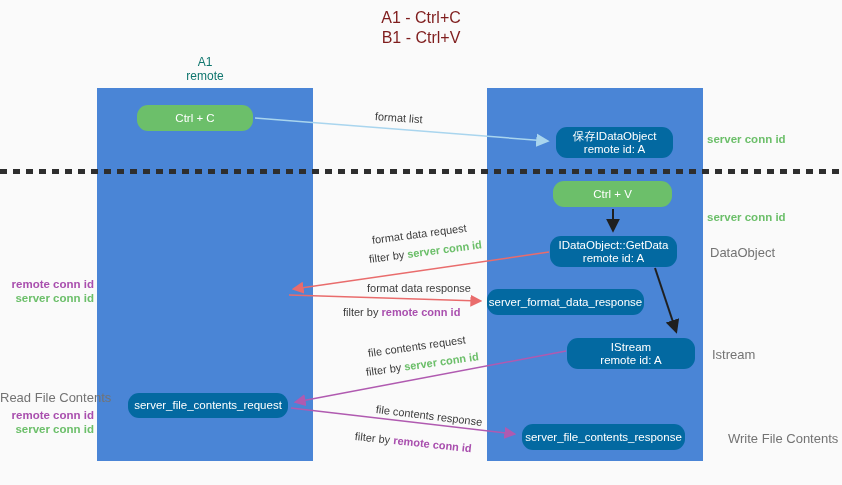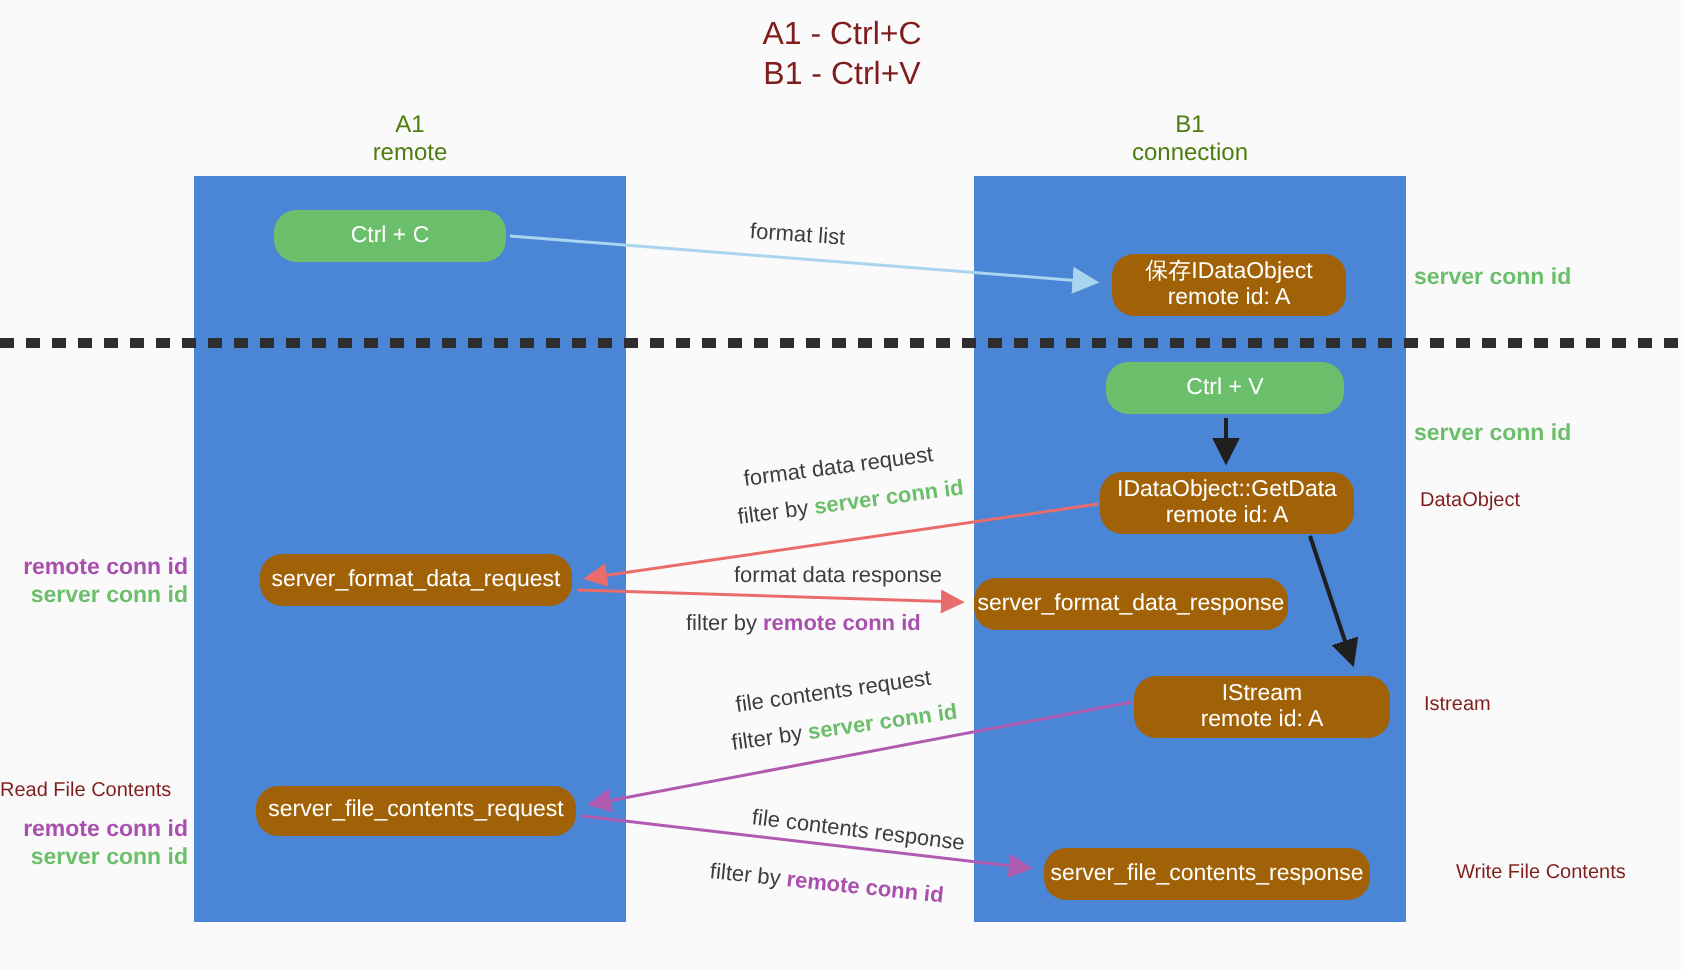--- a/index.html
+++ b/index.html
@@ -2,74 +2,70 @@
 <html><head>
 <meta charset="utf-8">
 <style>
   * { margin:0; padding:0; box-sizing:border-box; }
   html,body { width:842px; height:485px; }
   body { font-family:"Liberation Sans", sans-serif; background:#fafafa; position:relative; overflow:hidden; }
   .stage { position:absolute; left:0; top:0; width:842px; height:485px; }
 
   .title { position:absolute; left:0; right:0; top:8px; text-align:center; color:#7f1d1d; font-size:16px; line-height:20px; }
 
-  .col-header { position:absolute; text-align:center; color:#4d7c0f; font-size:12px; line-height:14px; }
+  .col-header { position:absolute; text-align:center; color:#0f766e; font-size:12px; line-height:14px; }
   .col-header.left { left:97px; width:216px; top:55px; }
   .col-header.right { left:487px; width:216px; top:55px; }
 
   .lifeline { position:absolute; top:88px; width:216px; height:373px; background:#4a85d6; }
   .lifeline.left { left:97px; }
   .lifeline.right { left:487px; }
 
   .dotted-line { position:absolute; left:0; top:169px; width:842px; height:5px;
     background:repeating-linear-gradient(90deg,#2e2e2e 0 7px, transparent 7px 13px); }
 
   .node { position:absolute; color:#ffffff; font-size:11.5px; line-height:13px;
     display:flex; flex-direction:column; align-items:center; justify-content:center; text-align:center;border-radius:11px; }
   .node.green { background:#6cbf6a; }
-  .node.orange { background:#a16207; }
+  .node.orange { background:#0369a1; }
 
   .n-ctrl-c { left:137px; top:105px; width:116px; height:26px; }
   .n-save   { left:556px; top:127px; width:117px; height:31px; }
   .n-ctrl-v { left:553px; top:181px; width:119px; height:26px; }
   .n-getdata{ left:550px; top:236px; width:127px; height:31px; }
   .n-freq   { left:130px; top:277px; width:156px; height:26px; }
   .n-fresp  { left:487px; top:289px; width:157px; height:26px; }
   .n-istream{ left:567px; top:338px; width:128px; height:31px; }
   .n-creq   { left:128px; top:393px; width:160px; height:25px; }
   .n-cresp  { left:522px; top:424px; width:163px; height:26px; }
 
   .alabel { position:absolute; font-size:11px; color:#3c3c3c; white-space:nowrap; transform-origin:left center; }
   .green-txt { color:#6cbf6a; font-weight:bold; }
   .purple-txt { color:#a94fae; font-weight:bold; }
 
-  .side-label { position:absolute; font-size:10px; color:#7f1d1d; white-space:nowrap; }
+  .side-label { position:absolute; font-size:13px; color:#737373; white-space:nowrap; }
   .side-label.bold-green { color:#6cbf6a; font-weight:bold; font-size:11.5px; }
   .side-label.bold-purple { color:#a94fae; font-weight:bold; font-size:11.5px; }
   .right-align { text-align:right; }
 
   svg.arrows { position:absolute; left:0; top:0; width:842px; height:485px; pointer-events:none; }
 </style>
 </head>
 <body>
 
 <div class="stage">
 
   <div class="title">
     <div>A1 - Ctrl+C</div>
     <div>B1 - Ctrl+V</div>
   </div>
 
   <div class="col-header left">
     <div>A1</div>
     <div>remote</div>
-  </div>
-  <div class="col-header right">
-    <div>B1</div>
-    <div>connection</div>
   </div>
 
   <div class="lifeline left"></div>
   <div class="lifeline right"></div>
 
   <div class="dotted-line"></div>
 
   <svg class="arrows" viewBox="0 0 842 485">
     <defs>
       <marker id="m-blue" viewBox="0 0 10 10" refX="8" refY="5" markerWidth="9" markerHeight="9" orient="auto">
@@ -105,23 +101,20 @@
 
   <div class="node green n-ctrl-v">
     <span>Ctrl + V</span>
   </div>
 
   <div class="node orange n-getdata">
     <span>IDataObject::GetData</span>
     <span>remote id: A</span>
   </div>
 
-  <div class="node orange n-freq">
-    <span>server_format_data_request</span>
-  </div>
 
   <div class="node orange n-fresp">
     <span>server_format_data_response</span>
   </div>
 
   <div class="node orange n-istream">
     <span>IStream</span>
     <span>remote id: A</span>
   </div>
 

